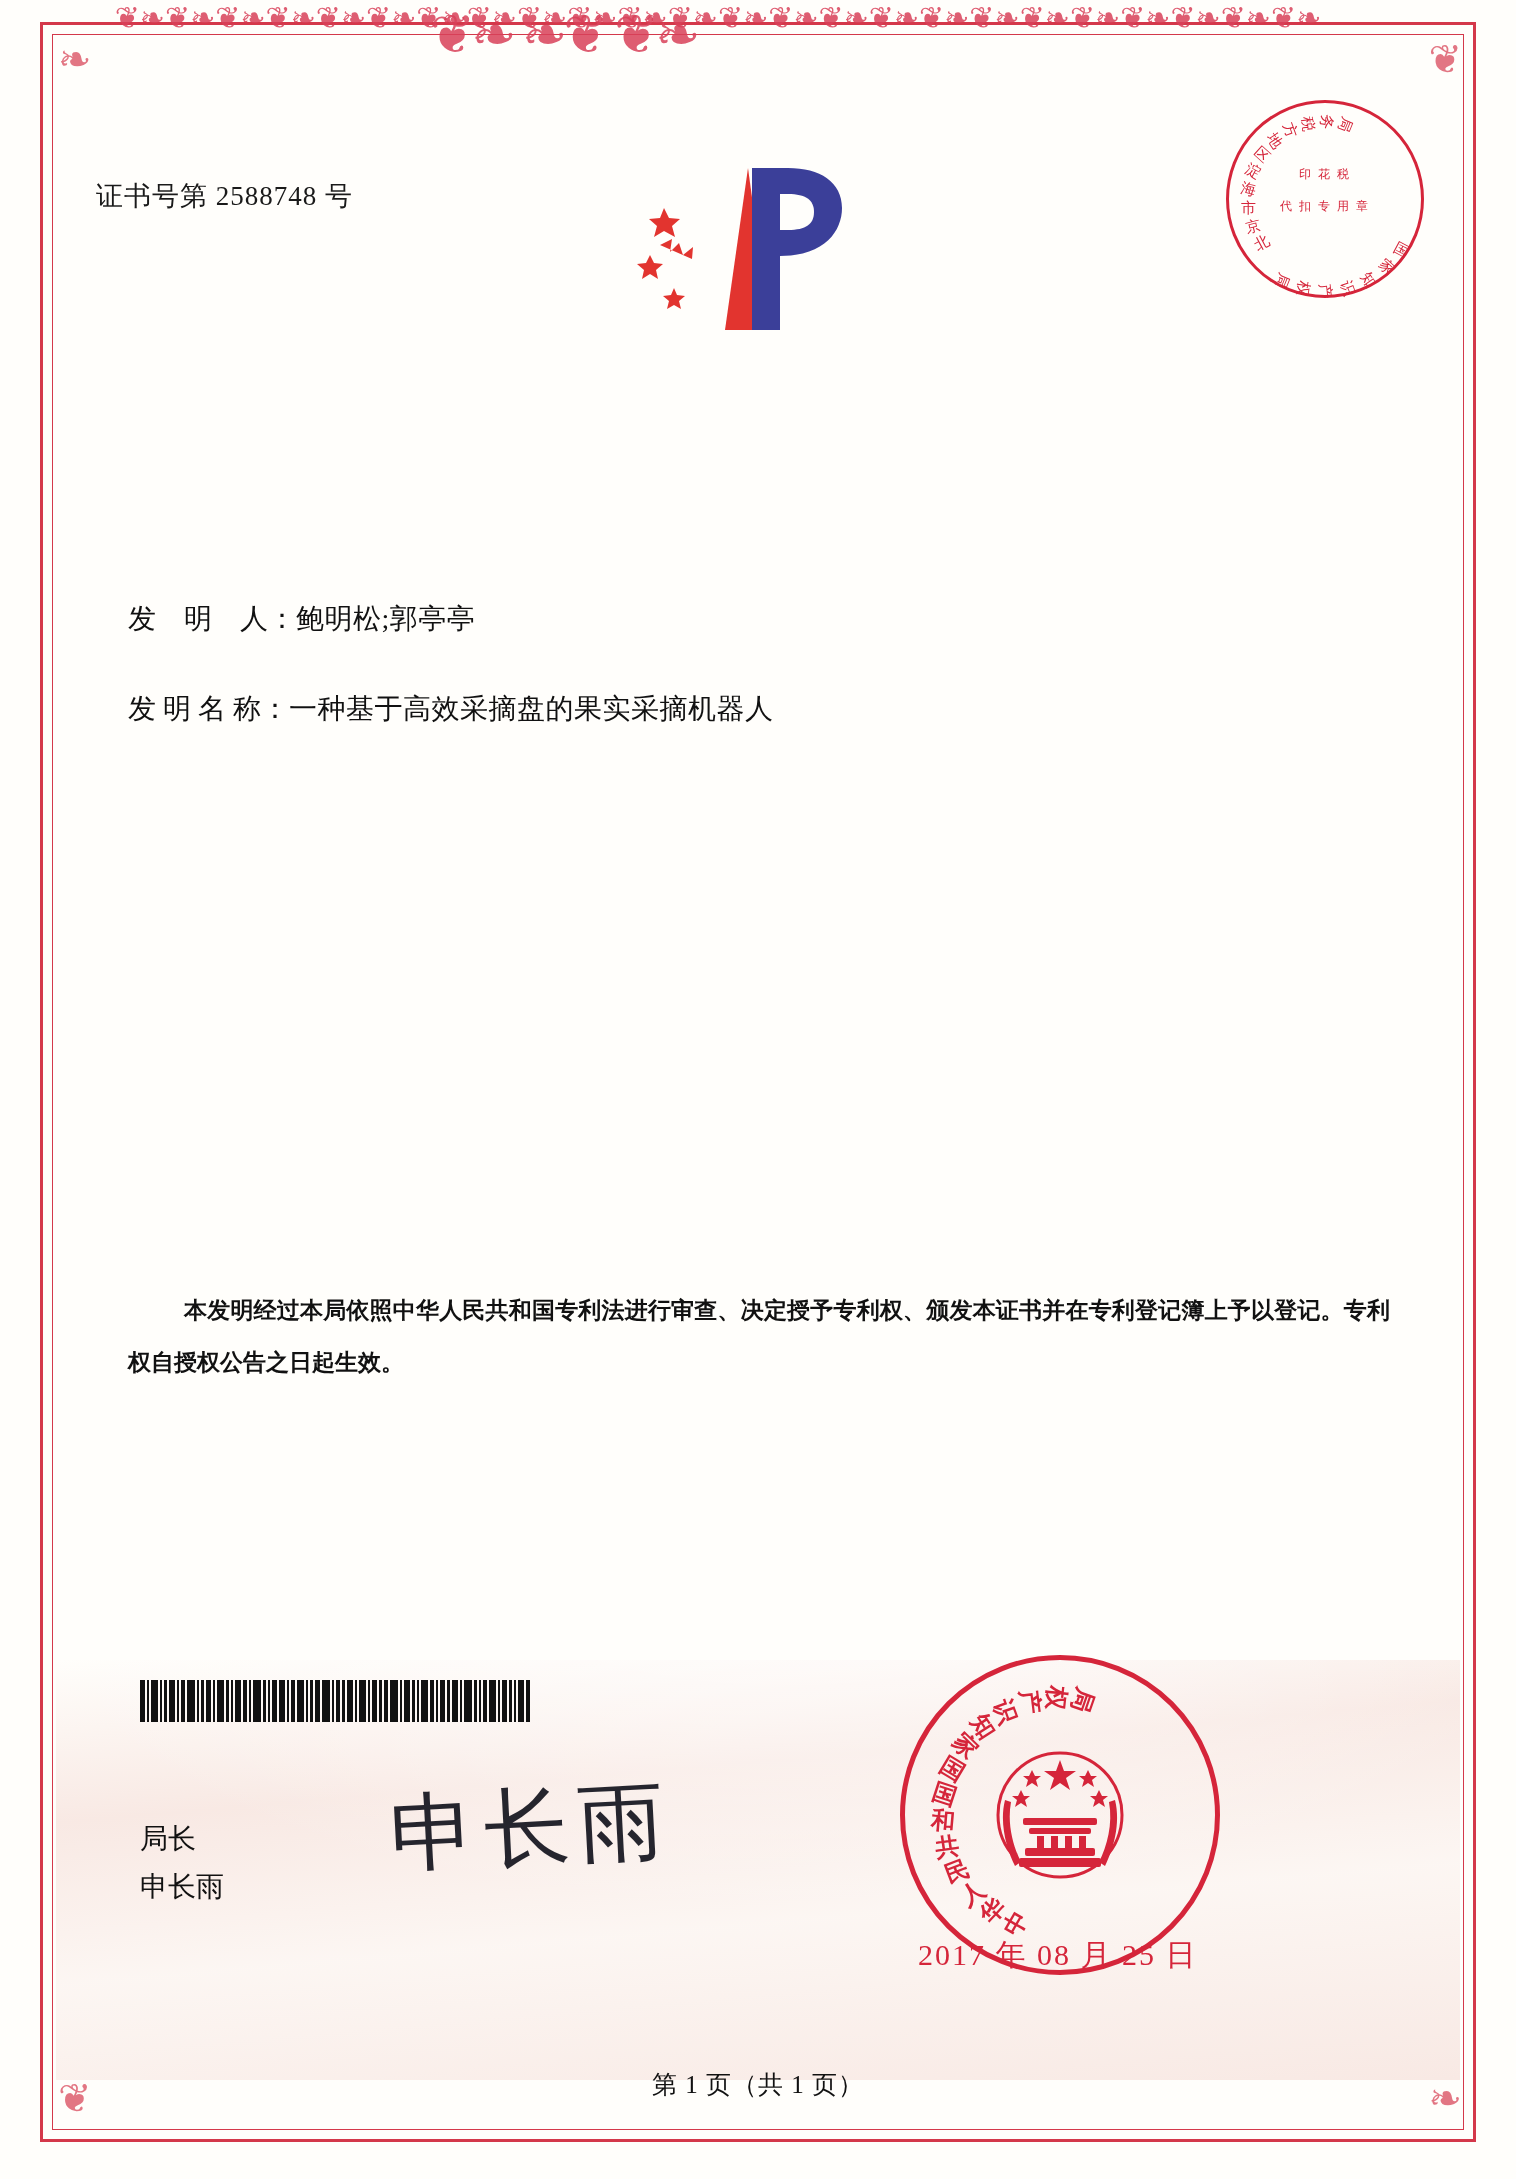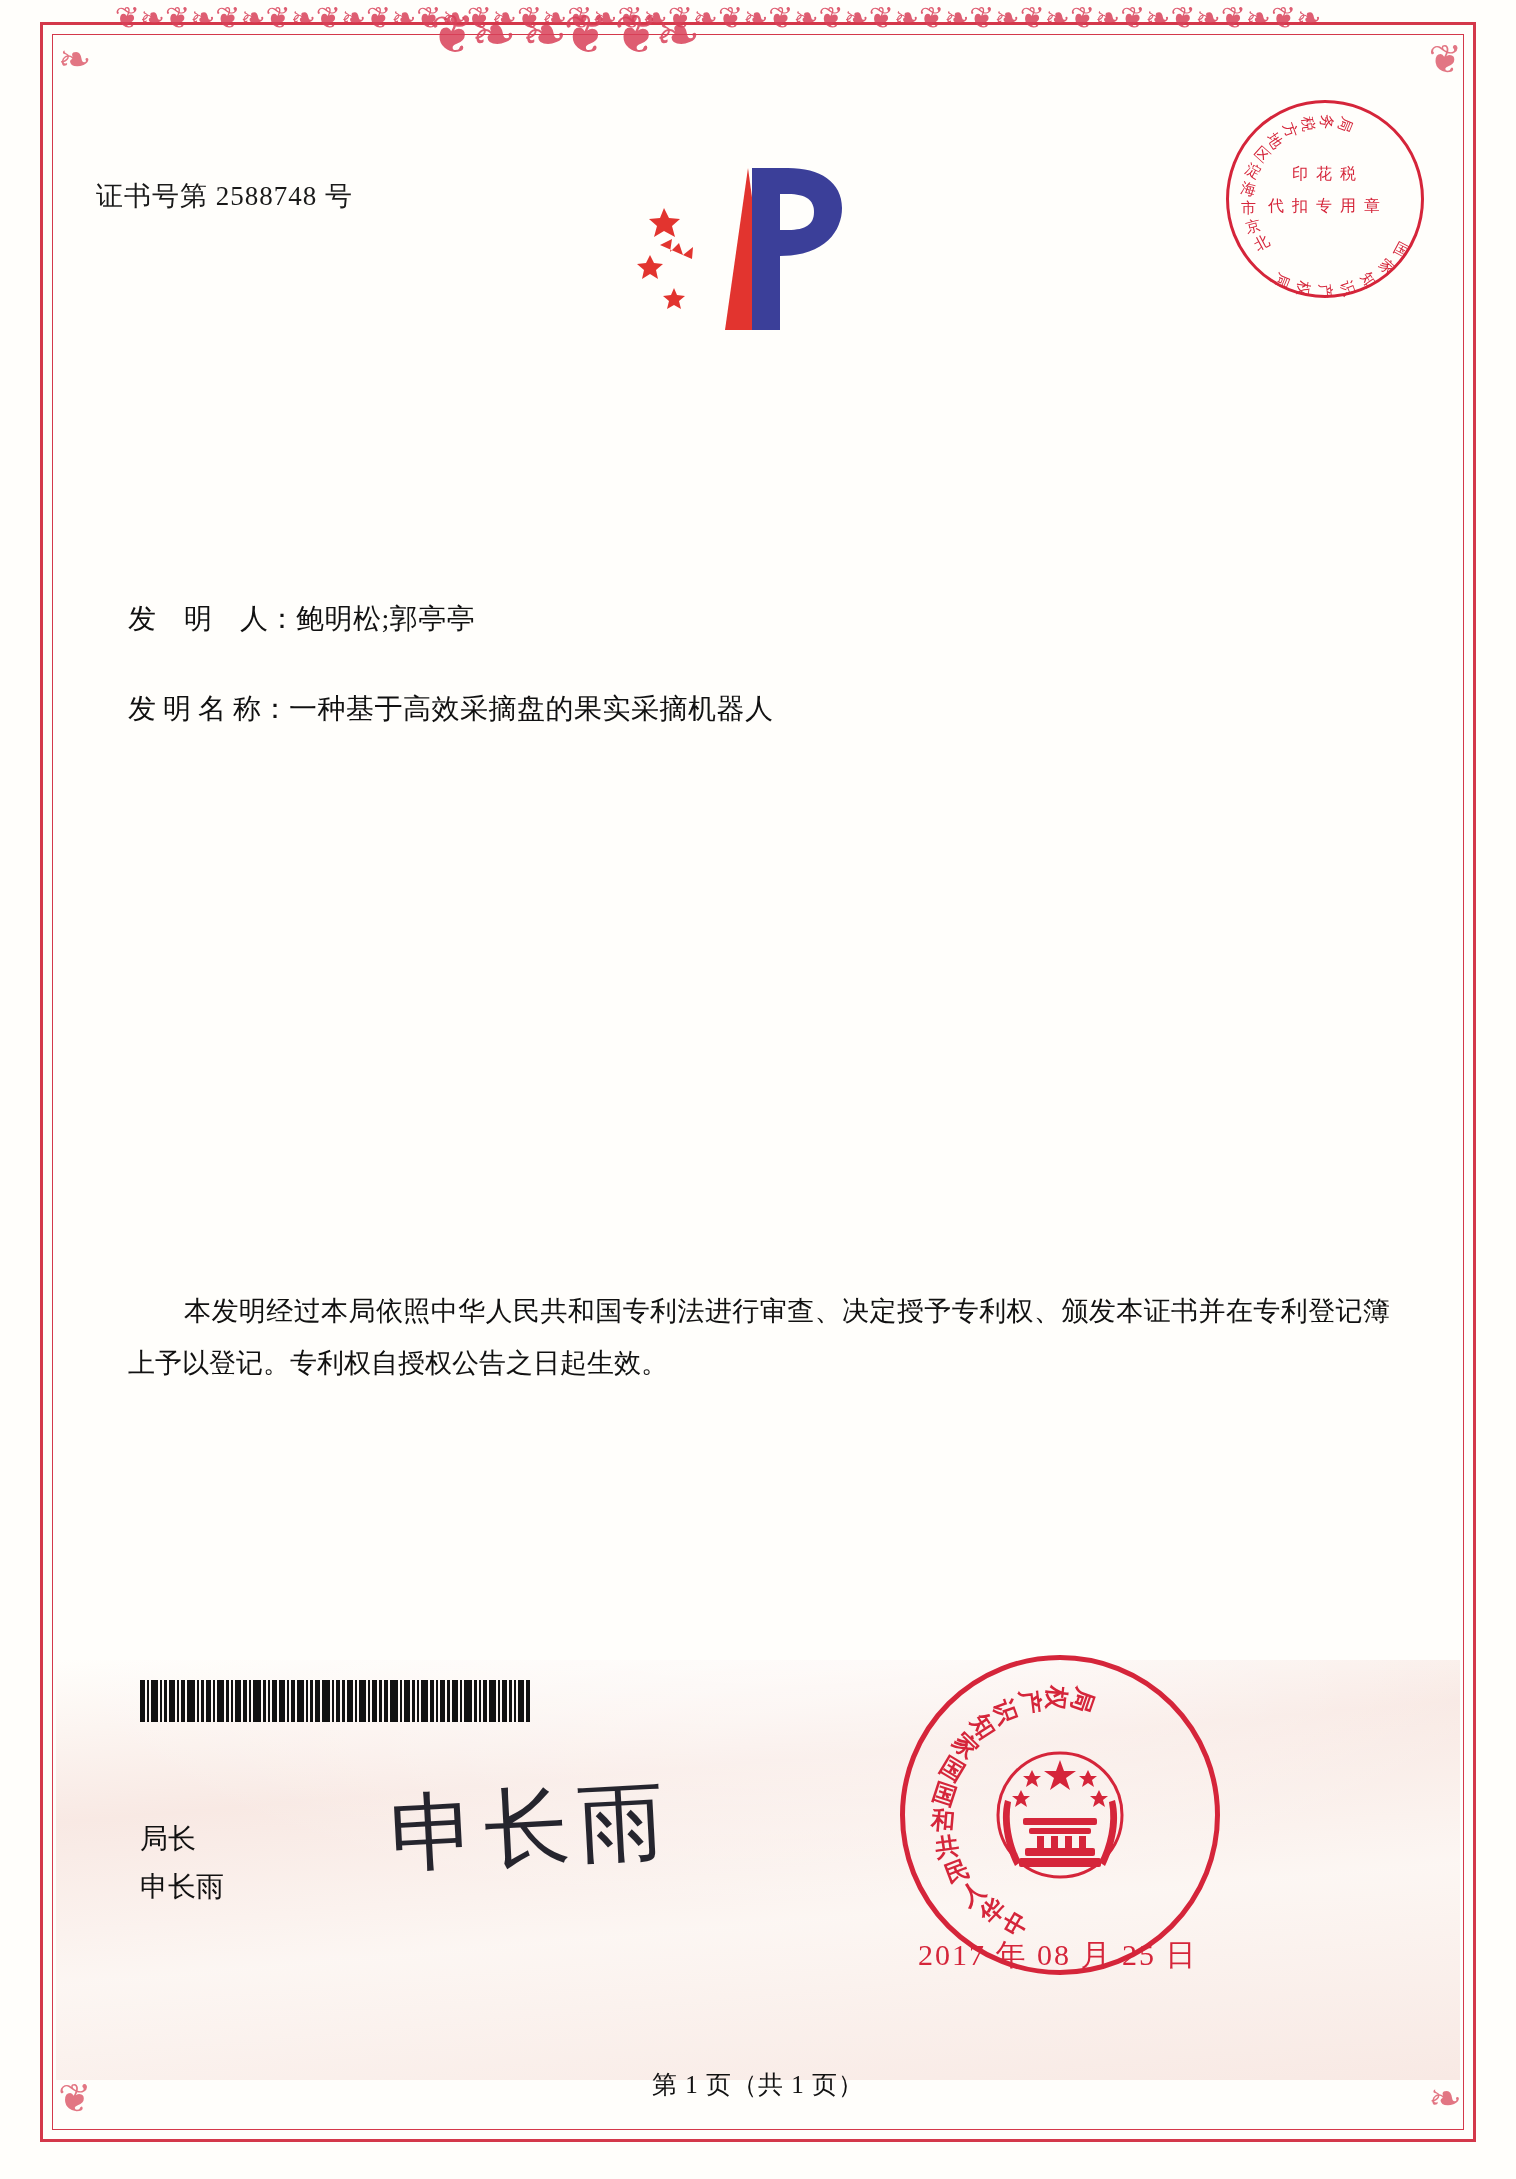--- a/index.html
+++ b/index.html
@@ -133,21 +133,21 @@
     left: 50%; top: 50%;
     font-size: 15px;
     font-family: "Liberation Serif", serif;
     transform-origin: 0 0;
     white-space: nowrap;
   }
   .tax-seal .mid {
     position: absolute;
     left: 0; right: 0; top: 58px;
     text-align: center;
-    font-size: 16px;
+    font-size: 12px;
     line-height: 26px;
     letter-spacing: 2px;
   }
 
   
   .fields {
     position: absolute;
     left: 128px; top: 600px;
     width: 1270px;
   }
@@ -163,24 +163,25 @@
   }
   .field .value {
     letter-spacing: .5px;
   }
 
   
   .body-text {
     position: absolute;
     left: 128px; top: 1285px;
     width: 1262px;
-    font-size: 27px;
+    font-size: 23px;
     line-height: 52px;
     color: #111;
     text-align: justify;
+    font-weight: bold;
   }
   .body-text p {
     margin: 0 0 6px 0;
     text-indent: 56px;
   }
 
   
   .barcode {
     position: absolute;
     left: 140px; top: 1680px;

